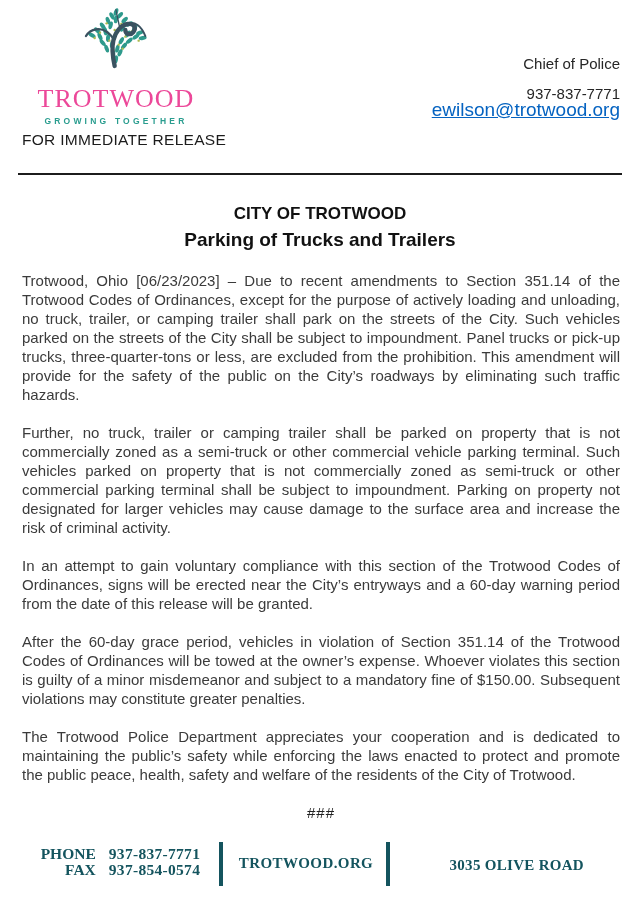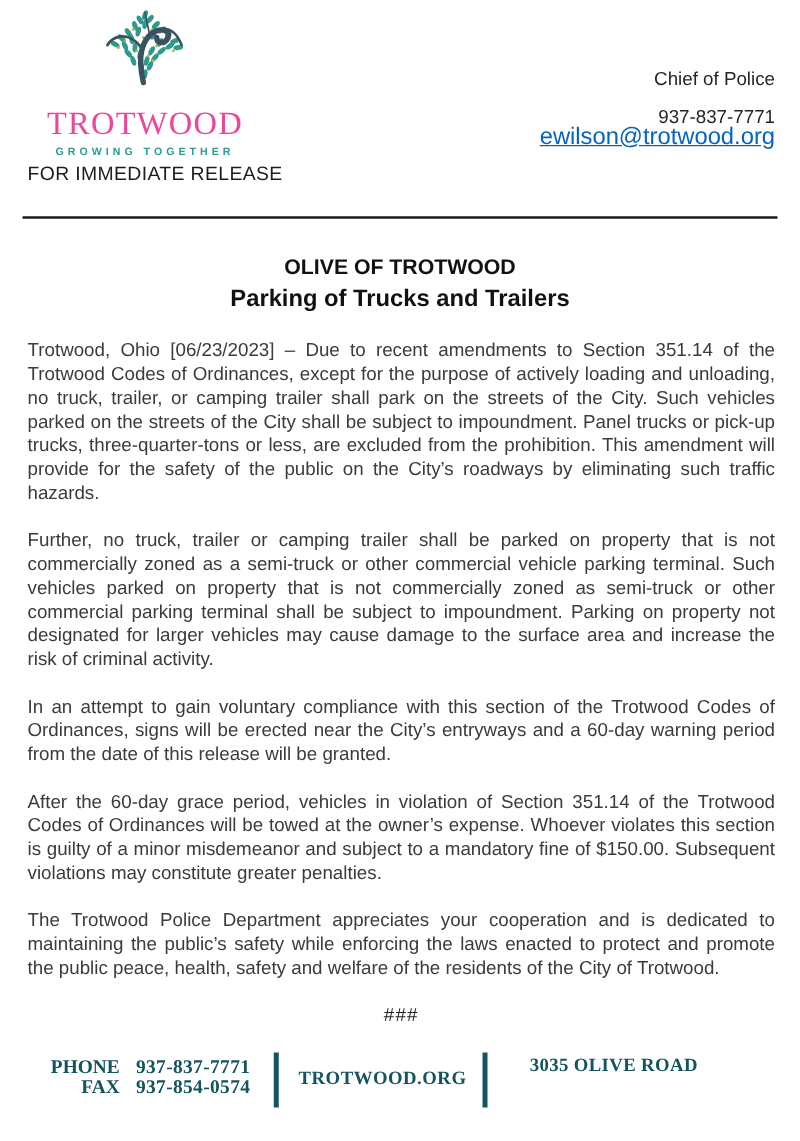--- a/index.html
+++ b/index.html
@@ -51,21 +51,21 @@
     font-family:Liberation Serif, serif; font-weight:bold; color:#14545e; }
   .footer-col1 { position:absolute; left:22px; top:7px; width:190px; }
   .footer-grid { display:grid; grid-template-columns:62px auto; column-gap:13px; row-gap:1px; justify-content:center; }
   .footer-grid .lbl { text-align:right; font-size:15.5px; line-height:14.5px; }
   .footer-grid .val { text-align:left; font-size:15.5px; line-height:14.5px; letter-spacing:0.3px; }
   .footer-divider { position:absolute; top:2px; width:4px; height:44px; background:#14545e; }
   .divider-1 { left:219px; }
   .divider-2 { left:386px; }
   .footer-col2 { position:absolute; left:232px; top:15px; width:148px; text-align:center;
     font-size:15px; letter-spacing:0.4px; }
-  .footer-col3 { position:absolute; left:398px; top:6px; width:186px; text-align:center; }
+  .footer-col3 { position:absolute; left:398px; top:18px; width:186px; text-align:right; }
   .footer-col3 .addr1 { font-size:15px; line-height:15px; letter-spacing:0.3px; }
   .footer-col3 .addr2 { font-size:15px; line-height:15px; letter-spacing:0.3px; margin-top:1px; }
 </style>
 </head>
 <body>
 
 <div class="page">
 
   <div class="logo-block">
     <svg class="logo-tree" viewBox="0 0 100 96" aria-hidden="true">
@@ -132,21 +132,21 @@
     <div class="contact-email">
       <a href="#">ewilson@trotwood.org</a>
     </div>
   </div>
 
   <div class="release-label">FOR IMMEDIATE RELEASE</div>
 
   <div class="rule"></div>
 
   <div class="title-block">
-    <div class="title-line1">OLIVE OF TROTWOOD</div>
+    <div class="title-line1">CITY OF TROTWOOD</div>
     <div class="title-line2">Parking of Trucks and Trailers</div>
   </div>
 
   <div class="body-block">
     <p>Trotwood, Ohio [06/23/2023] – Due to recent amendments to Section 351.14 of the Trotwood Codes of Ordinances, except for the purpose of actively loading and unloading, no truck, trailer, or camping trailer shall park on the streets of the City. Such vehicles parked on the streets of the City shall be subject to impoundment. Panel trucks or pick-up trucks, three-quarter-tons or less, are excluded from the prohibition. This amendment will provide for the safety of the public on the City’s roadways by eliminating such traffic hazards.</p>
     <p>Further, no truck, trailer or camping trailer shall be parked on property that is not commercially zoned as a semi-truck or other commercial vehicle parking terminal. Such vehicles parked on property that is not commercially zoned as semi-truck or other commercial parking terminal shall be subject to impoundment. Parking on property not designated for larger vehicles may cause damage to the surface area and increase the risk of criminal activity.</p>
     <p>In an attempt to gain voluntary compliance with this section of the Trotwood Codes of Ordinances, signs will be erected near the City’s entryways and a 60-day warning period from the date of this release will be granted.</p>
     <p>After the 60-day grace period, vehicles in violation of Section 351.14 of the Trotwood Codes of Ordinances will be towed at the owner’s expense. Whoever violates this section is guilty of a minor misdemeanor and subject to a mandatory fine of $150.00. Subsequent violations may constitute greater penalties.</p>
     <p>The Trotwood Police Department appreciates your cooperation and is dedicated to maintaining the public’s safety while enforcing the laws enacted to protect and promote the public peace, health, safety and welfare of the residents of the City of Trotwood.</p>
     <div class="end-mark">###</div>

